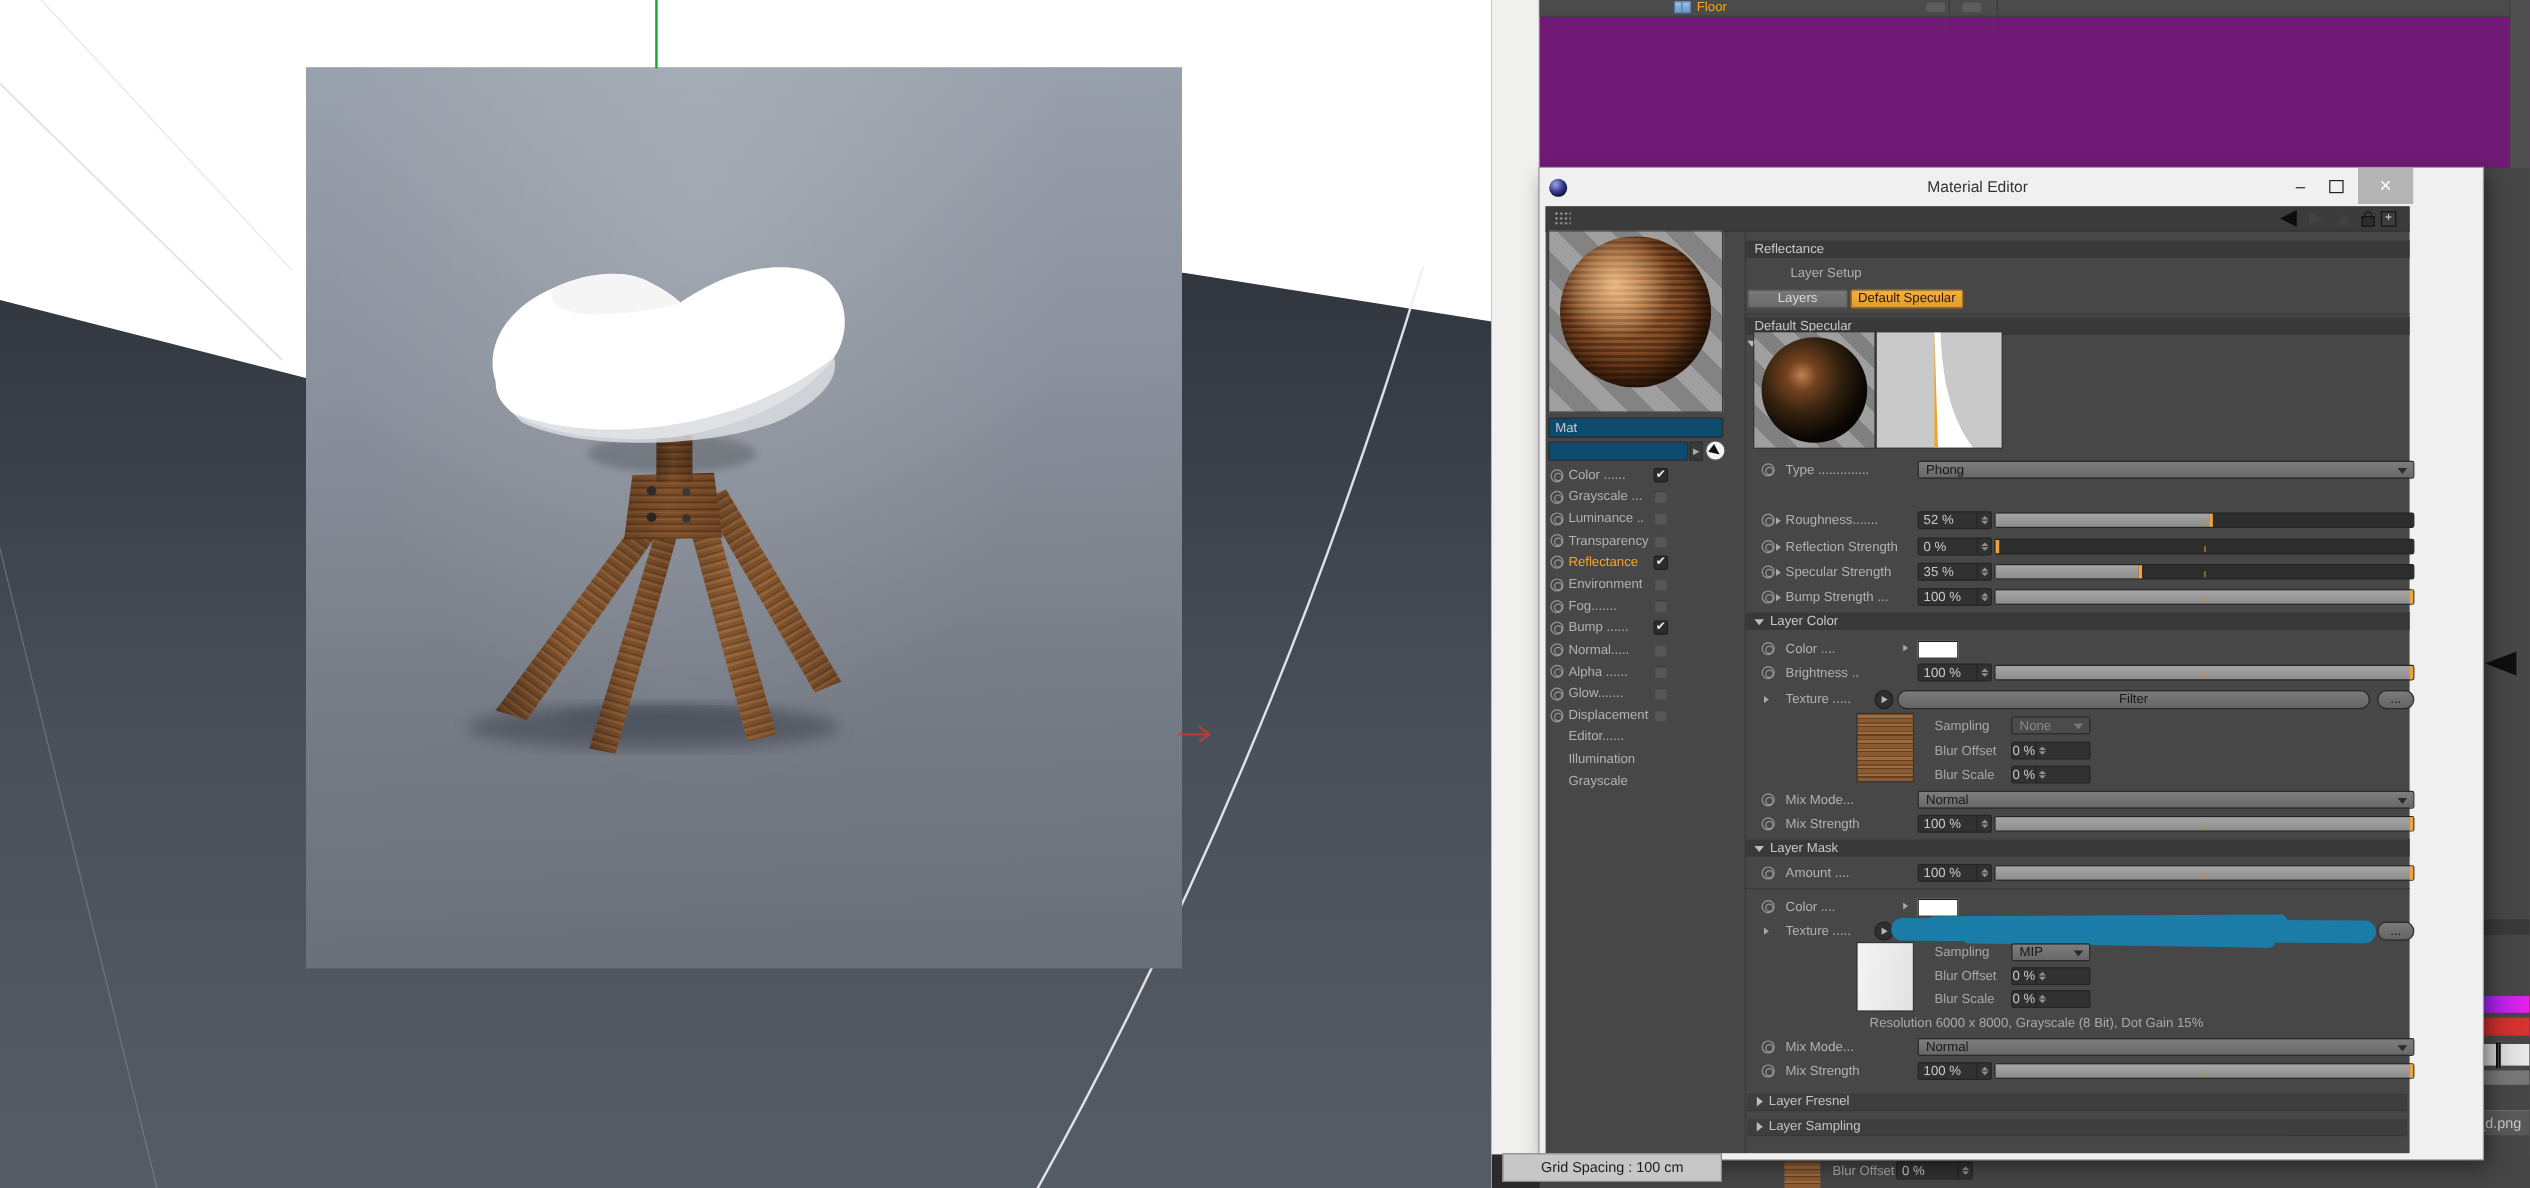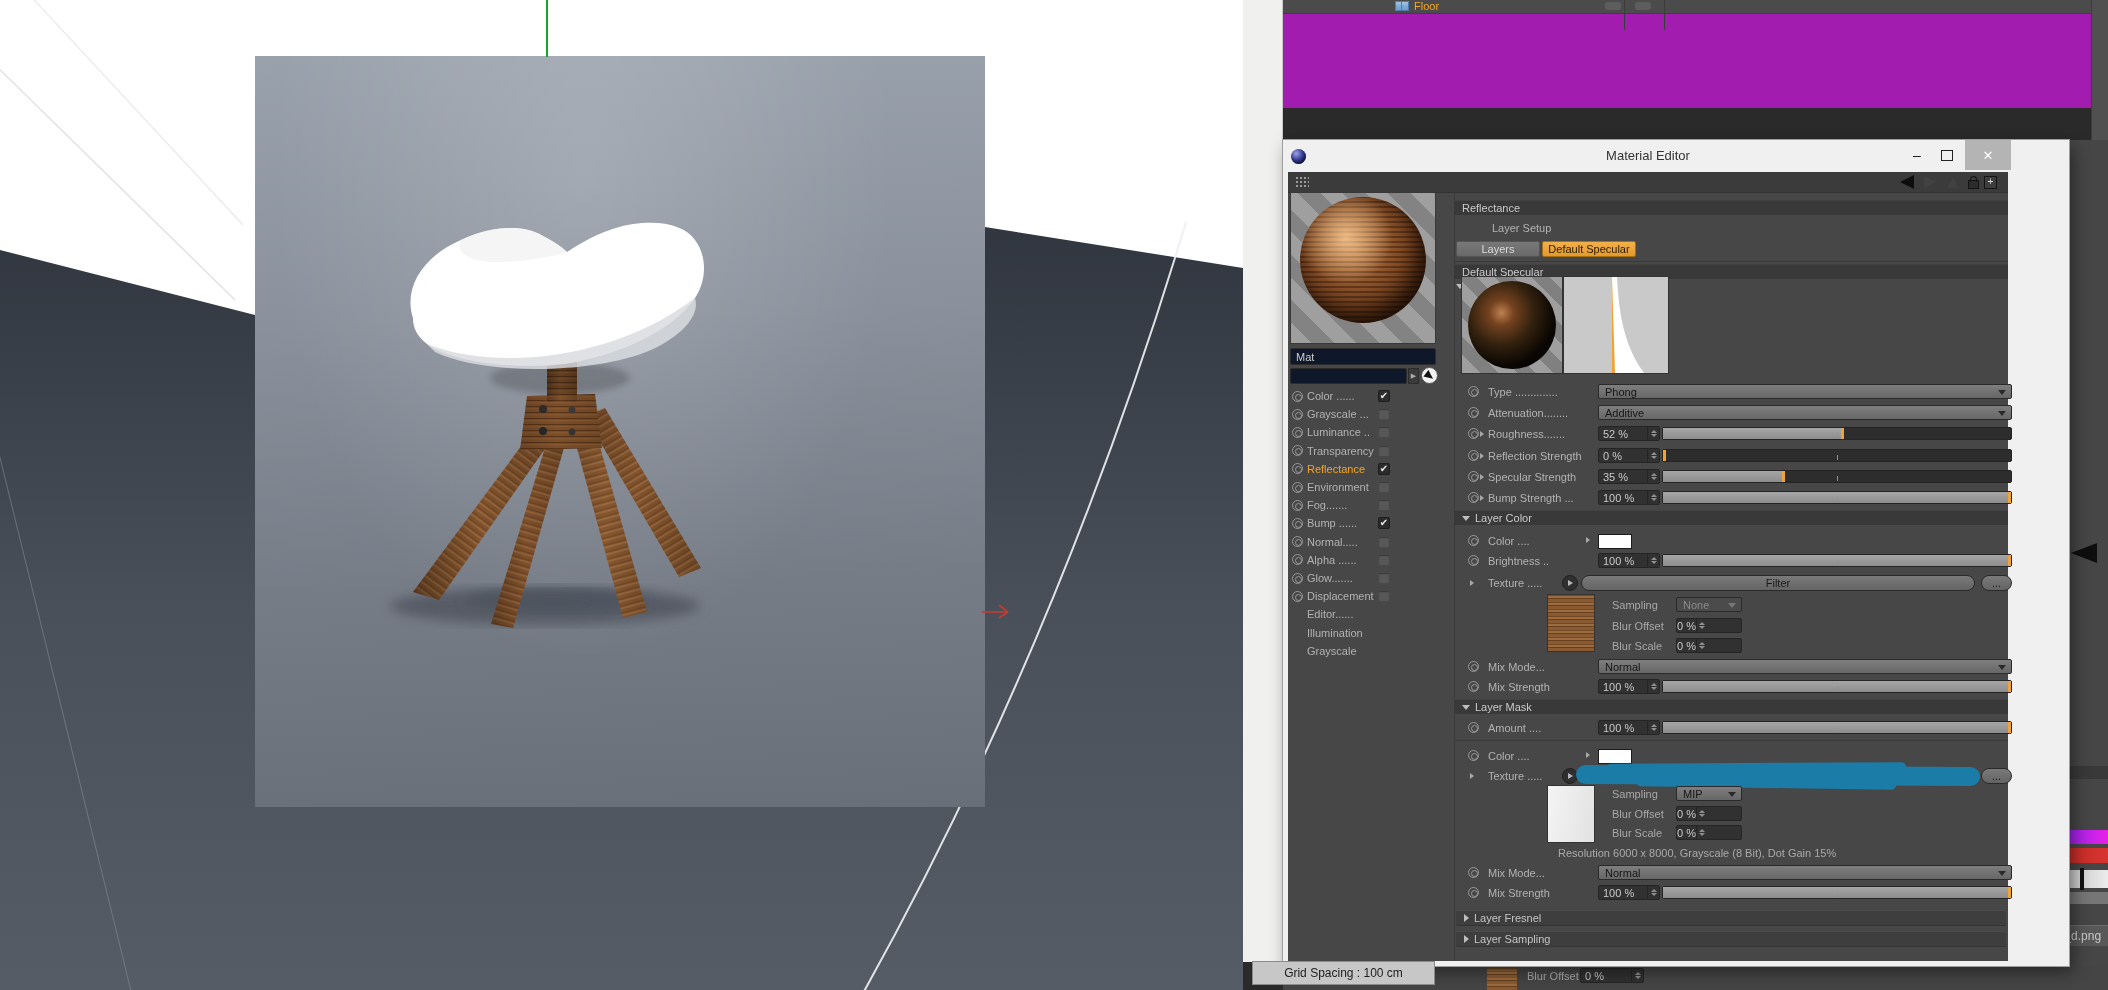--- a/index.html
+++ b/index.html
@@ -13,21 +13,21 @@
     background:linear-gradient(to bottom,#22272f 0%,#3a4049 38%,#4a505a 62%,#565c65 100%);
     clip-path:polygon(0 250px,255px 315px,985px 227px,1243px 268px,1243px 990px,0 990px);}
   #axis-y{left:546px;top:0;width:2px;height:57px;background:#17a62b;}
   #render-pic{left:255px;top:56px;width:730px;height:751px;
     background:radial-gradient(ellipse at 45% 15%,rgba(255,255,255,.16),rgba(255,255,255,0) 55%),
     linear-gradient(178deg,#99a1ac 0%,#8a919c 35%,#767c86 70%,#696f78 100%);}
   #grid-spacing{left:1252px;top:961px;width:181px;height:22px;background:#c7c7c7;
     border:1px solid #8a8a8a;color:#1d1d1d;font-size:12px;display:flex;align-items:center;justify-content:center;z-index:30;}
   
   #bg-light-strip{left:1243px;top:0;width:40px;height:962px;background:#f0f0ee;box-shadow:inset -1px 0 0 #c9c9c9;}
-  #om-panel{left:1283px;top:0;width:825px;height:108px;background:#a21caf;}
+  #om-panel{left:1283px;top:0;width:825px;height:140px;background:#701a75;}
   #om-row{left:0;top:0;right:0;height:13px;background:#4b4b4b;border-bottom:1px solid #3e3e3e;}
   #om-floor-icon{left:112px;top:1px;width:14px;height:10px;
     background:linear-gradient(#a9cbe9 0%,#7fa9d6 55%,#6d9bca 100%);
     box-shadow:inset 0 0 0 1px #4f7cab;border-radius:1px;}
   #om-floor-icon::after{content:"";position:absolute;left:6px;top:0;width:1px;height:10px;background:#4f7cab;}
   #om-floor-label{left:131px;top:0;color:#f5a623;font-size:11px;line-height:13px;}
   .om-dot{top:2px;width:16px;height:8px;background:#5d5d5d;border-radius:3px;}
   .om-vline{top:0;width:1px;height:30px;background:#3b3b3b;}
   #om-scroll{right:0;top:0;width:16px;height:140px;background:#505050;border-left:1px solid #3c3c3c;}
   #bg-right-strip{left:2013px;top:140px;width:95px;height:850px;background:#464646;}
@@ -77,21 +77,21 @@
   
   #lpane{left:0;top:20px;width:166px;height:769px;border-right:1px solid #3a3a3a;}
   #mat-preview{left:2px;top:0;width:146px;height:152px;
     background:repeating-linear-gradient(45deg,#9f9f9f 0 16px,#838383 16px 32px);
     box-shadow:inset 0 0 0 1px #393939;}
   #mat-sphere{left:10px;top:5px;width:126px;height:126px;border-radius:50%;
     background:radial-gradient(circle at 36% 32%,rgba(255,206,150,.8),rgba(140,80,30,0) 40%),
       repeating-linear-gradient(0deg,rgba(30,12,3,.38) 0 2px,rgba(0,0,0,0) 2px 5px),
       radial-gradient(circle at 44% 40%,#b97c48 0%,#8a5129 38%,#5a2f14 68%,#2a1307 92%);
     box-shadow:inset -8px -10px 18px rgba(0,0,0,.55);}
-  .field{background:#0f172a;border:1px solid #2c2c2c;border-radius:2px;color:#cccccc;
+  .field{background:#0c4a6e;border:1px solid #2c2c2c;border-radius:2px;color:#cccccc;
     display:flex;align-items:center;padding-left:5px;box-sizing:border-box;}
   #mat-name{left:2px;top:156px;width:146px;height:17px;}
   #preset-field{left:2px;top:176px;width:117px;height:16px;}
   #preset-arrow{left:120px;top:176px;width:11px;height:16px;background:#3a3a3a;border:1px solid #2c2c2c;box-sizing:border-box;
     display:flex;align-items:center;justify-content:center;color:#aaa;font-size:7px;}
   #picker-btn{left:133px;top:175px;width:17px;height:17px;border-radius:50%;background:#f2f2f2;border:1px solid #555;
     display:flex;align-items:center;justify-content:center;box-sizing:border-box;}
   #picker-btn i{width:0;height:0;border-top:4px solid transparent;border-bottom:4px solid transparent;border-left:9px solid #111;transform:rotate(38deg);}
   .chrow{left:0;width:166px;height:16px;display:flex;align-items:center;}
   .radio{position:relative;width:11px;height:11px;border:1px solid #989898;border-radius:50%;box-sizing:border-box;flex:none;}
@@ -440,27 +440,20 @@
         </div>
 
         <div class="abs prow" style="top:192px">
           <span class="radio"></span>
           <span class="plabel">Type ..............</span>
           <div class="dd">
               <span>Phong</span>
             </div>
         </div>
 
-        <div class="abs prow" style="top:213px">
-          <span class="radio"></span>
-          <span class="plabel">Attenuation........</span>
-          <div class="dd">
-              <span>Additive</span>
-            </div>
-        </div>
 
         <div class="abs prow" style="top:234px">
           <span class="radio"></span>
             <span class="pexp"></span>
           <span class="plabel">Roughness.......</span>
           <div class="spin">
               <span class="v">52 %</span>
               <span class="steppers">
                 <i class="up"></i>
                 <i class="dn"></i>

